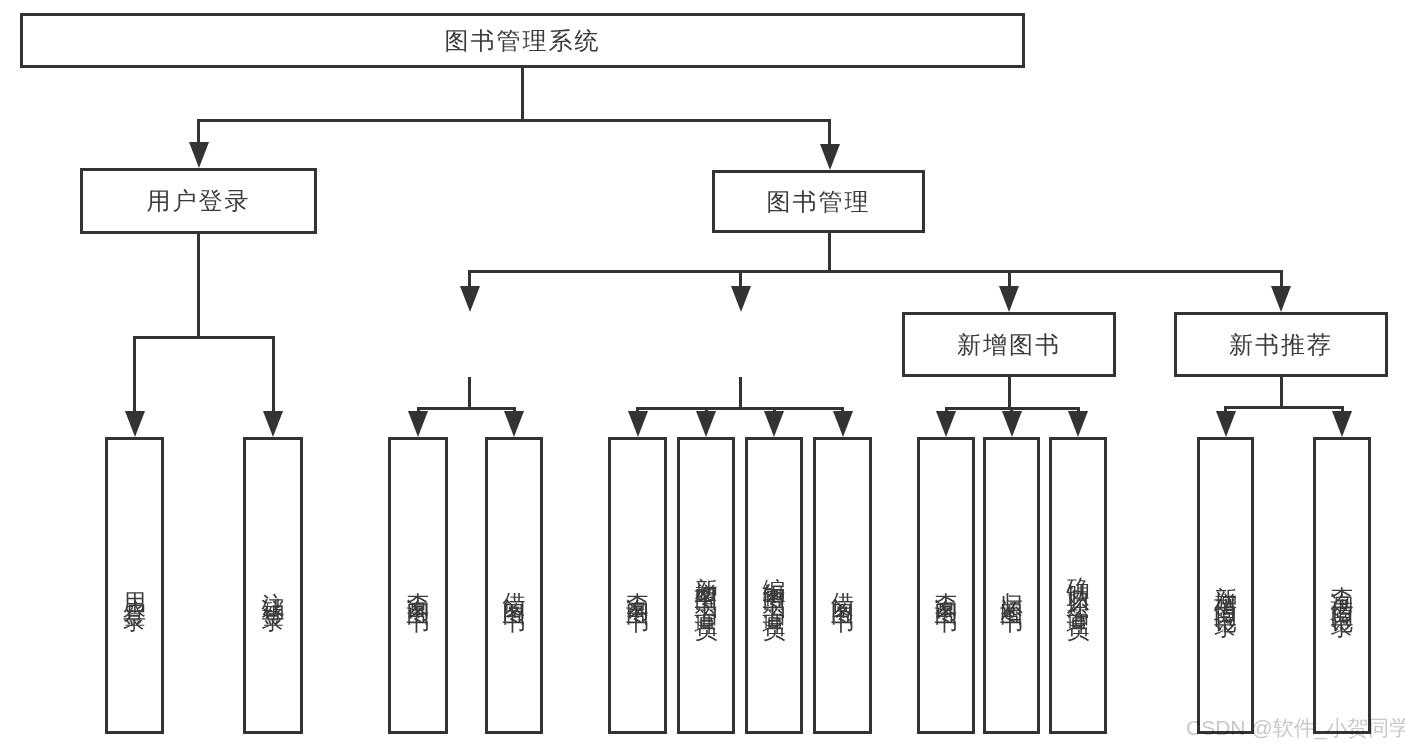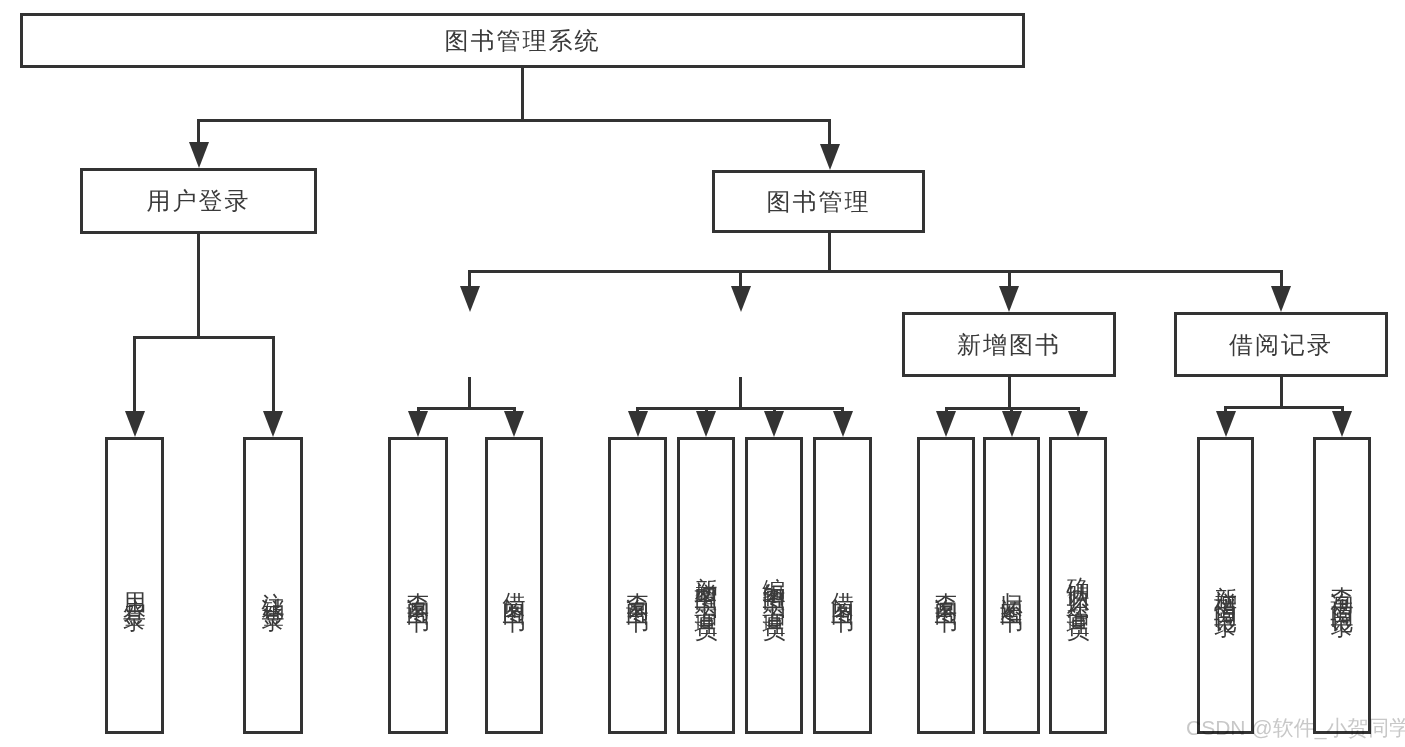--- a/index.html
+++ b/index.html
@@ -124,21 +124,21 @@
     <div class="node" style="left: 80px; top: 168px; width: 237px; height: 66px;">
       <span class="lbl-h">用户登录</span>
     </div>
     <div class="node" style="left: 712px; top: 170px; width: 213px; height: 63px;">
       <span class="lbl-h">图书管理</span>
     </div>
     <div class="node" style="left: 902px; top: 312px; width: 214px; height: 65px;">
       <span class="lbl-h">新增图书</span>
     </div>
     <div class="node" style="left: 1174px; top: 312px; width: 214px; height: 65px;">
-      <span class="lbl-h">借阅记录</span>
+      <span class="lbl-h">新书推荐</span>
     </div>
     <div class="node" style="left: 105px; top: 437px; width: 59px; height: 297px;">
       <span class="lbl-v">用户登录</span>
     </div>
     <div class="node" style="left: 243px; top: 437px; width: 60px; height: 297px;">
       <span class="lbl-v">注销登录</span>
     </div>
     <div class="node" style="left: 388px; top: 437px; width: 60px; height: 297px;">
       <span class="lbl-v">查询图书</span>
     </div>

